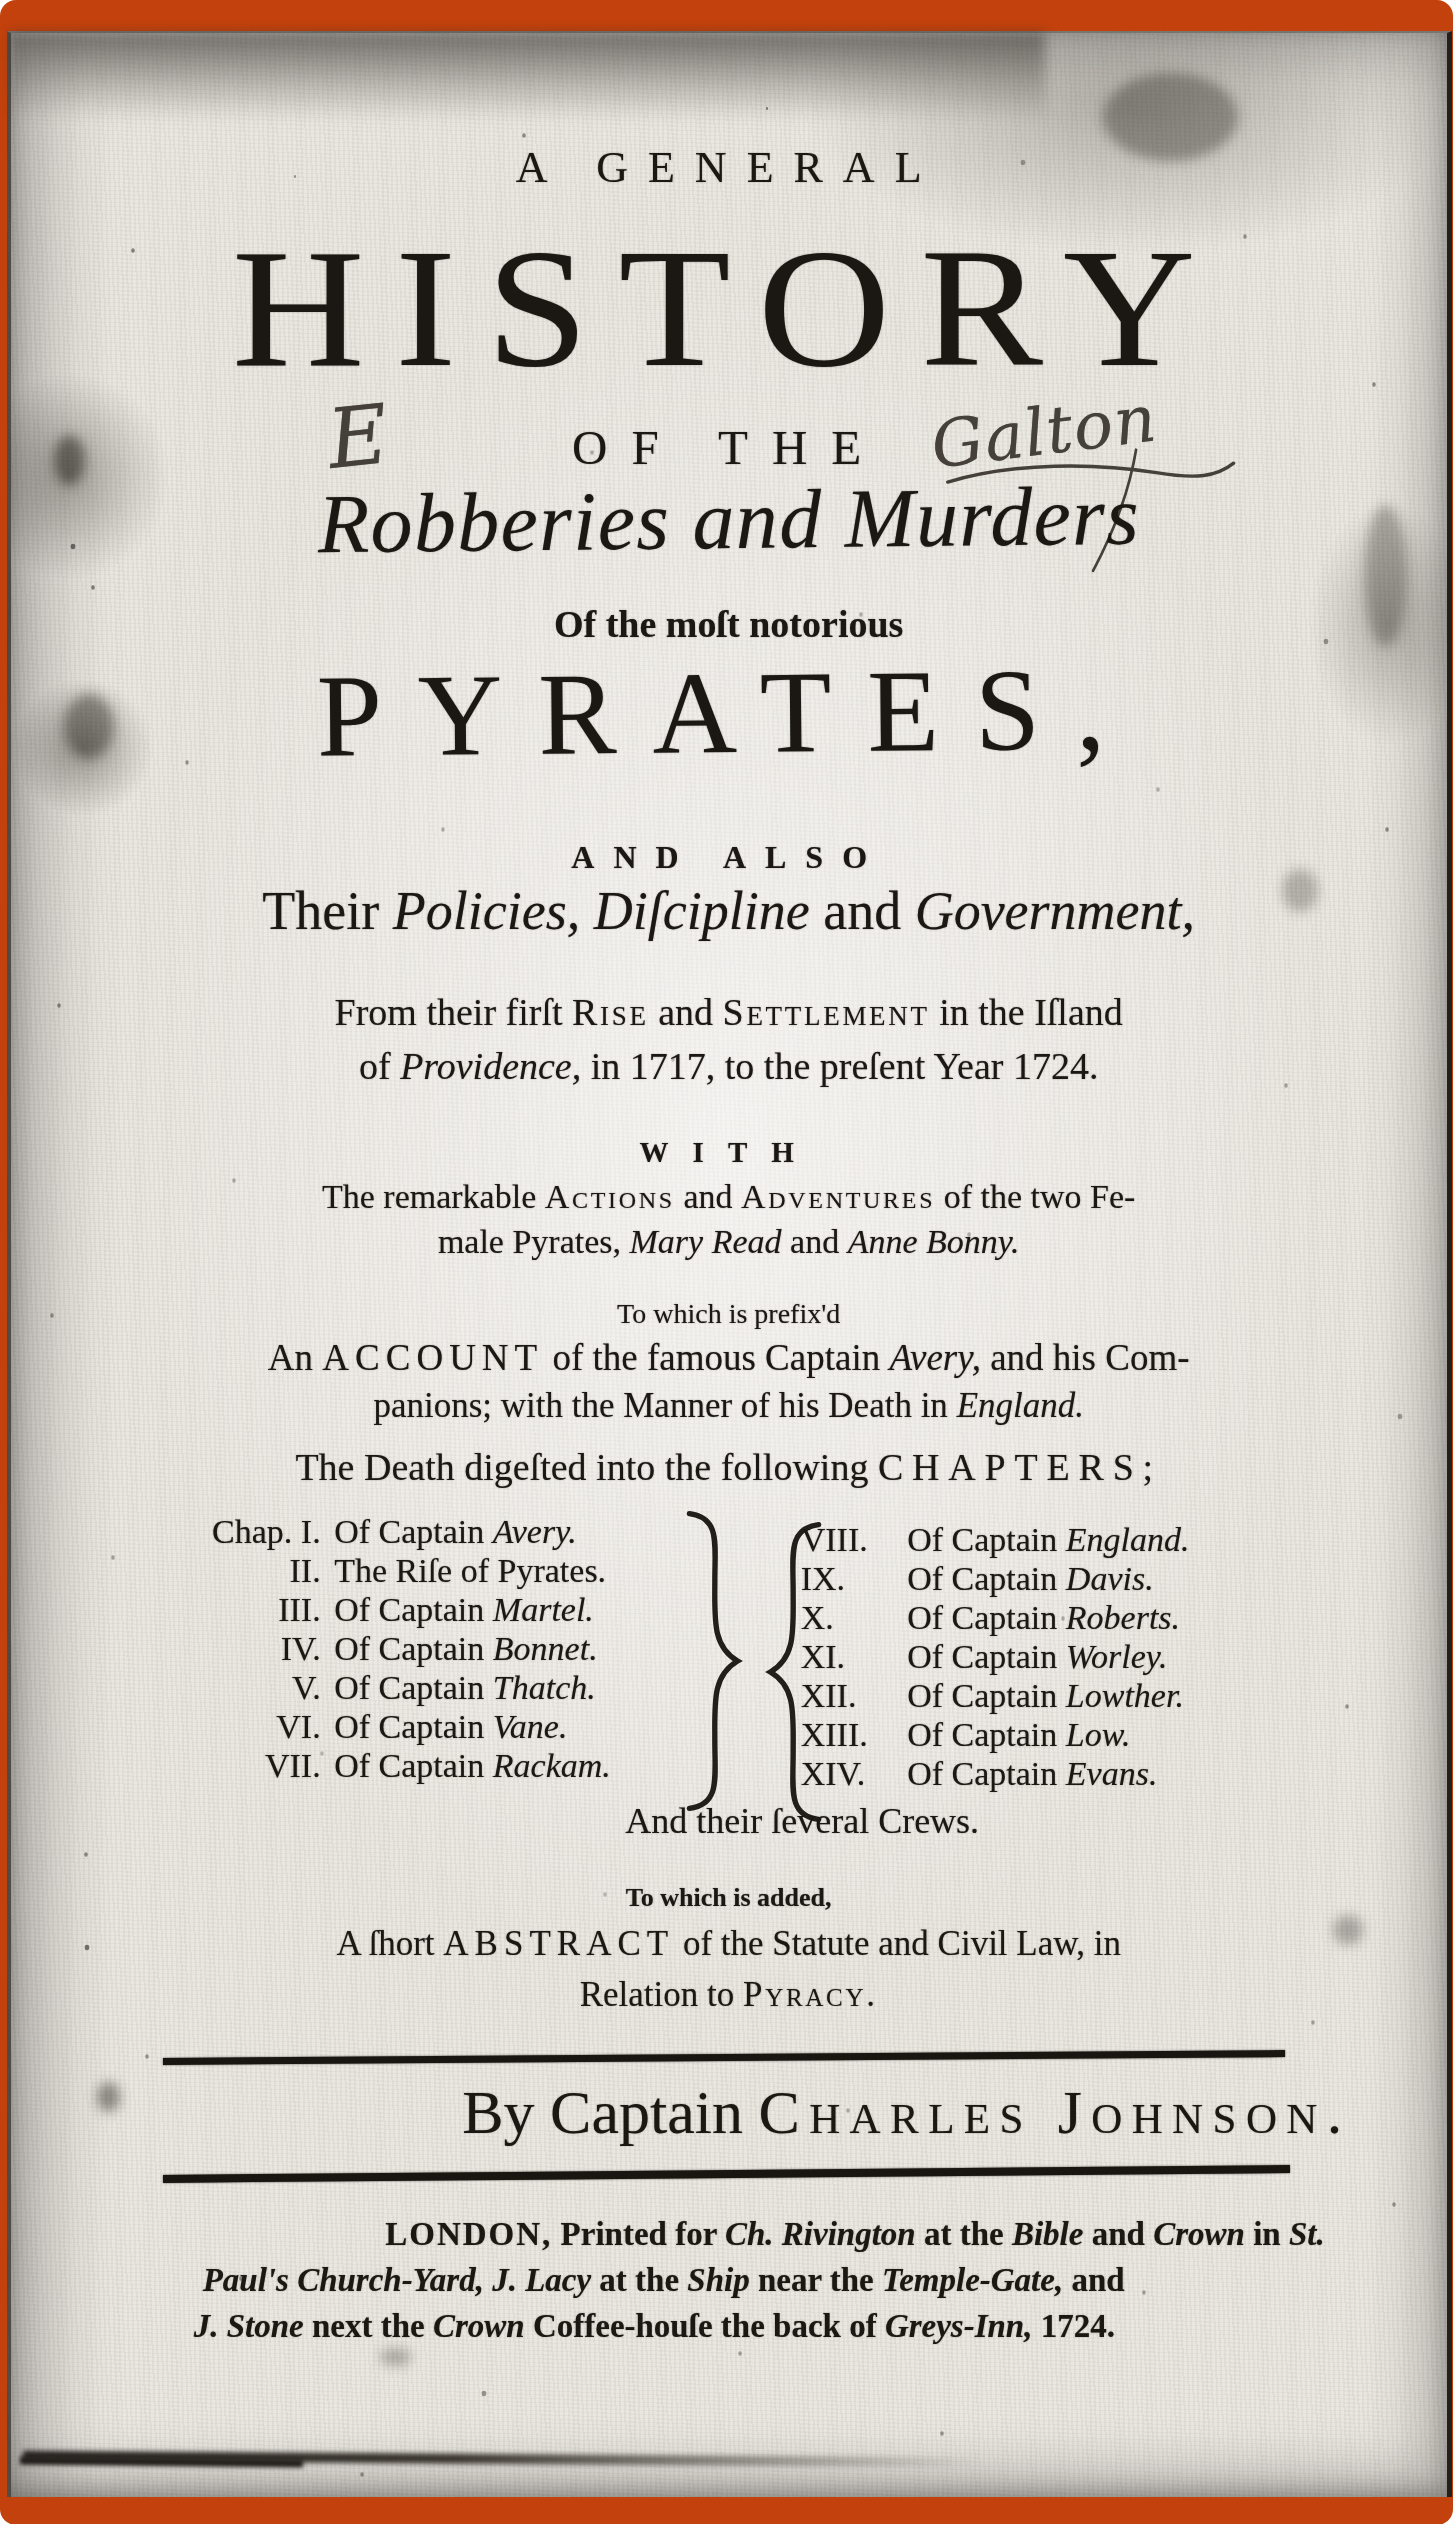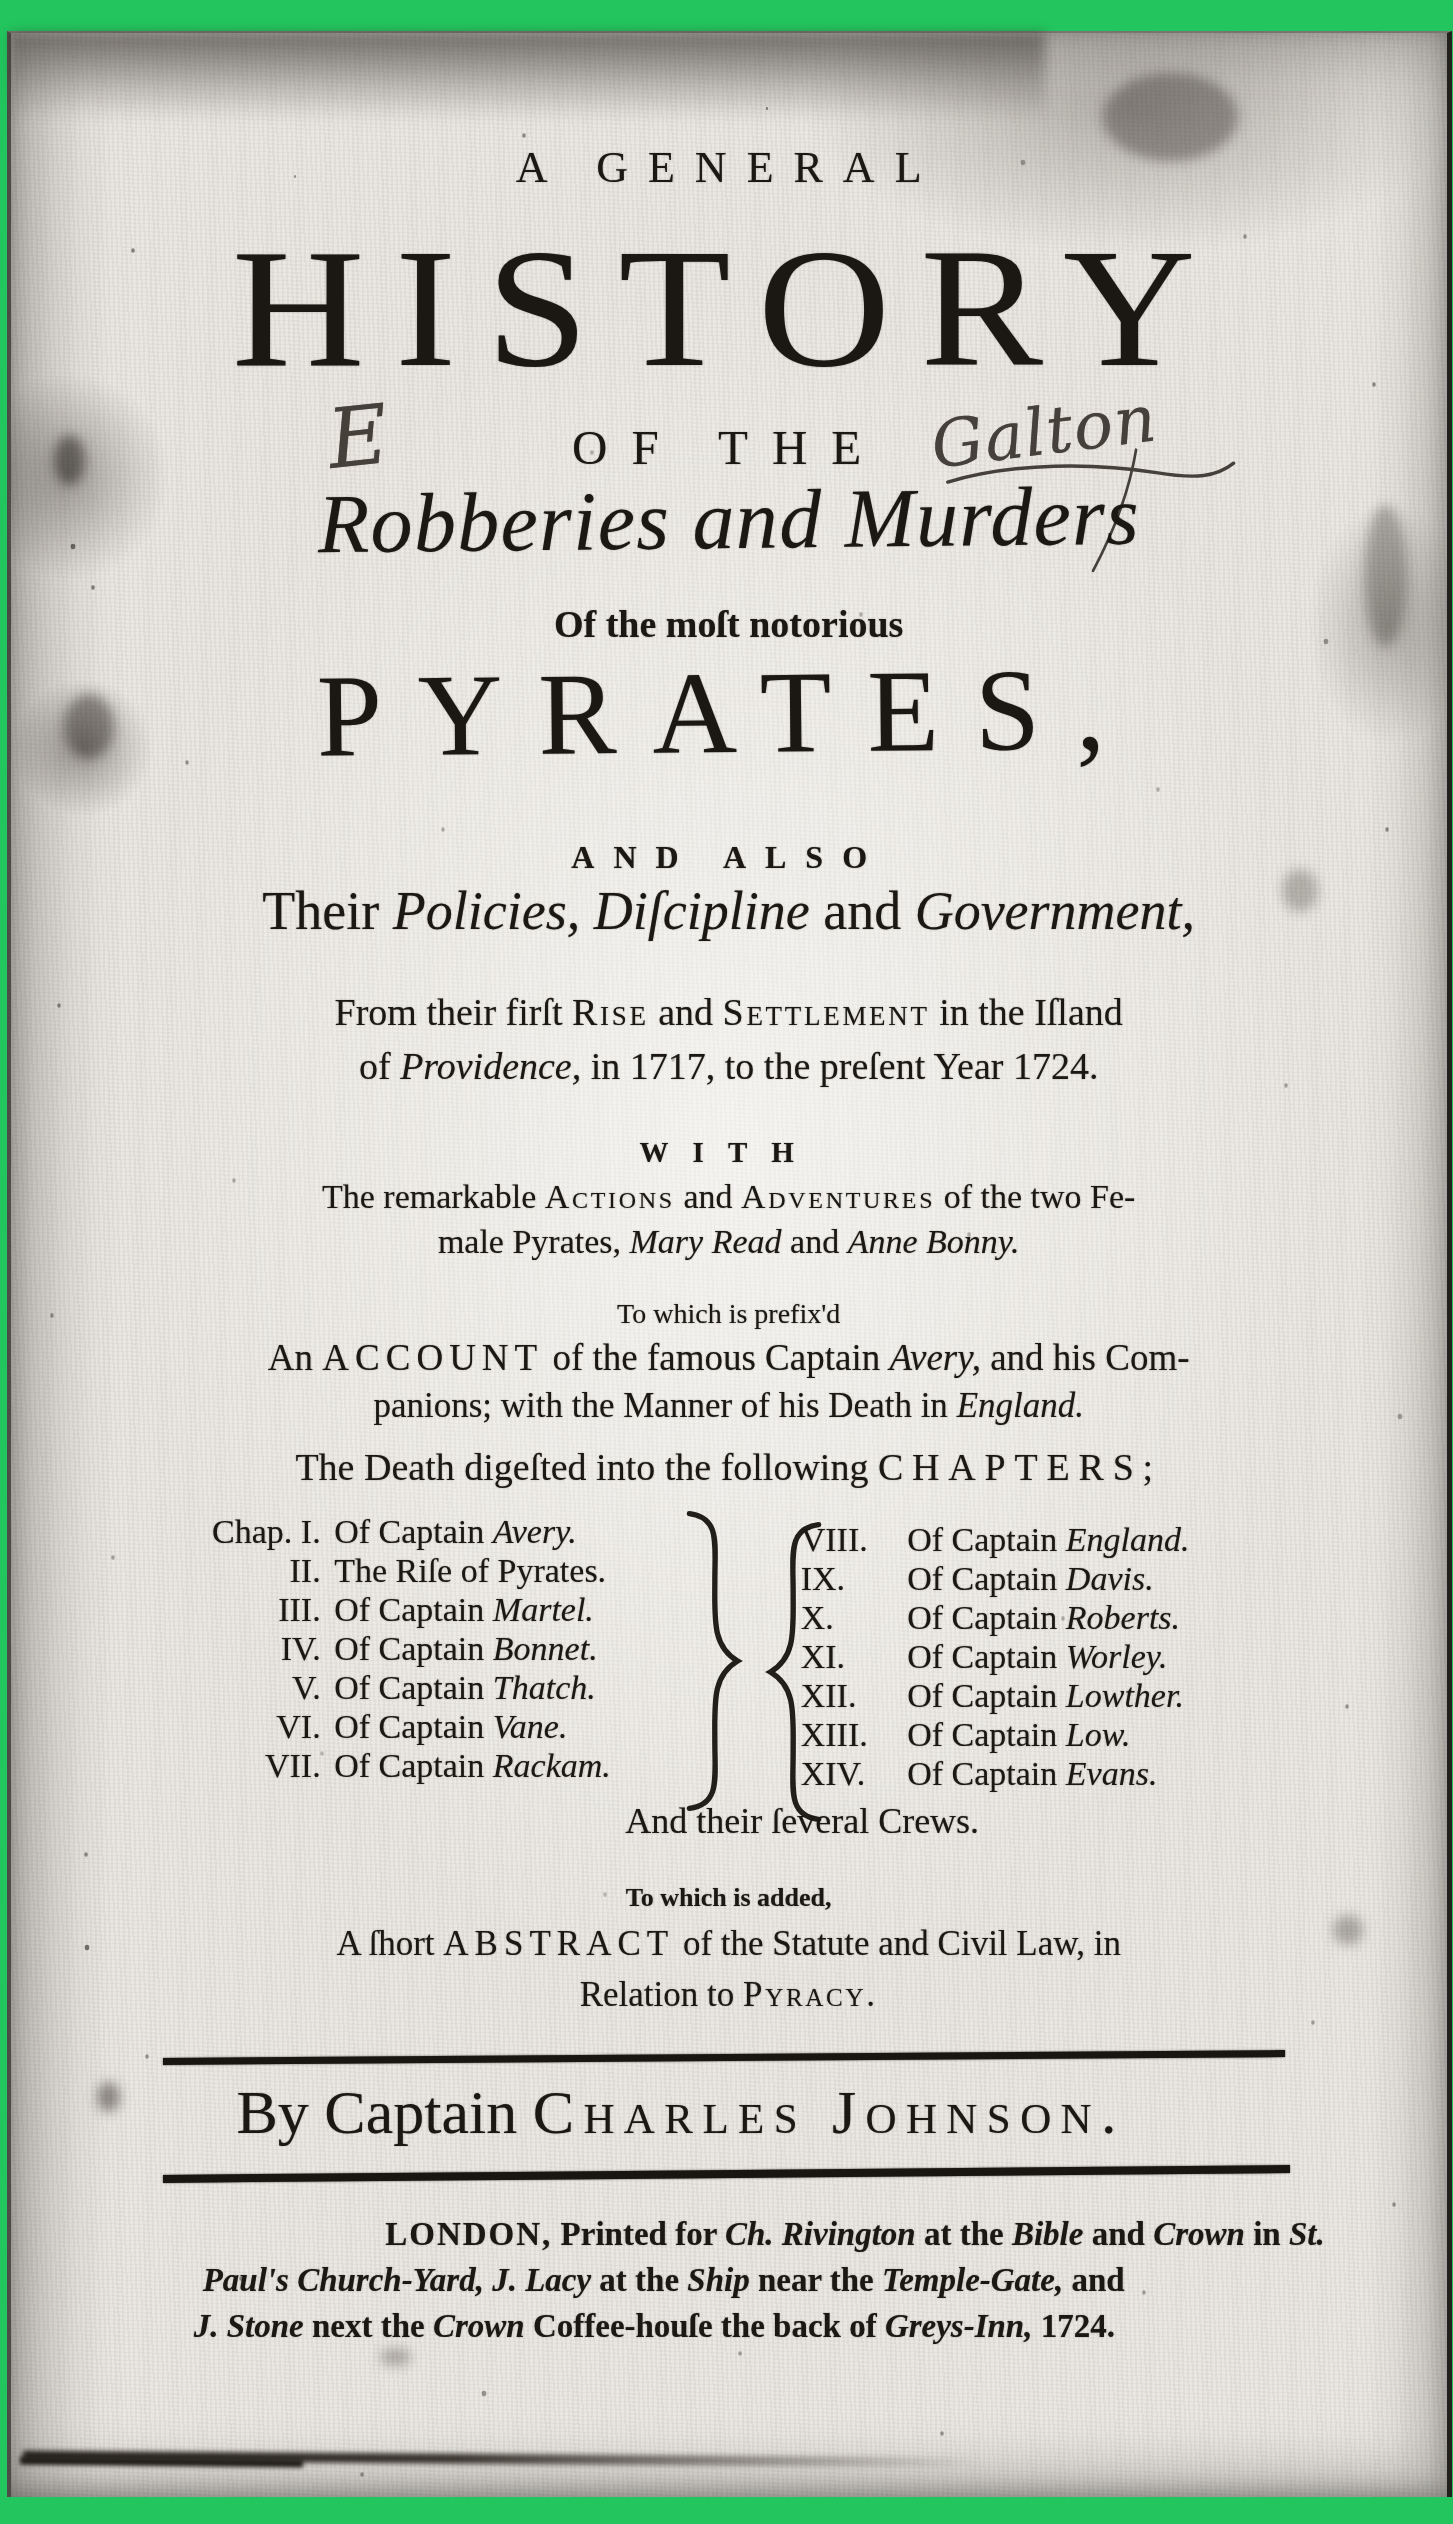--- a/index.html
+++ b/index.html
@@ -1,17 +1,17 @@
 <!DOCTYPE html>
 <html style="font-size:10.8px"><head>
 <meta charset="utf-8">
 <style>
   html,body{margin:0;padding:0;background:#ffffff;}
-  #page{position:relative;width:1453px;height:2525px;background:#22c55e;overflow:hidden;
-        font-family:"Liberation Serif","DejaVu Serif",serif;}
+  #page{position:relative;width:1453px;height:2525px;background:#c2410c;overflow:hidden;
+        font-family:"Liberation Serif","DejaVu Serif",serif;border-radius:16px;}
   
   #scan{position:absolute;left:6.7px;top:31px;width:1436px;height:2464px;
         background-color:#eae7e1;
         background-image:
           radial-gradient(ellipse 60% 50% at 50% 45%, rgba(255,255,255,.55), rgba(255,255,255,0) 70%),
           radial-gradient(ellipse 30% 8% at 78% 3%, rgba(60,55,48,.30), rgba(60,55,48,0) 75%),
           radial-gradient(ellipse 10% 6% at 4% 18%, rgba(45,40,34,.35), rgba(45,40,34,0) 70%),
           radial-gradient(ellipse 7% 4% at 5% 29%, rgba(45,40,34,.40), rgba(45,40,34,0) 70%),
           radial-gradient(ellipse 8% 7% at 96% 24%, rgba(50,45,38,.28), rgba(50,45,38,0) 70%),
           repeating-linear-gradient(88deg, rgba(60,55,48,.05) 0 2px, rgba(0,0,0,0) 2px 4.7px),
@@ -100,21 +100,21 @@
   .brace{position:absolute;}
   .brace-left{left:669px;top:1473px;}
   .brace-right{left:750px;top:1484px;}
   .l-crews{top:1770px;font-size:36px;left:350px;width:883px;}
   .l-added{top:1852px;font-size:26px;font-weight:bold;}
   .l-abstract1{top:1893px;font-size:35px;}
   .l-abstract2{top:1944px;font-size:35px;}
   .rule{position:absolute;background:#191611;box-shadow:0 0 2px rgba(25,22,17,.8);}
   .rule1{left:152px;top:2021px;width:1122px;height:7.4px;transform:rotate(-.4deg);}
   .rule2{left:152px;top:2137px;width:1127px;height:8px;transform:rotate(-.5deg);}
-  .l-author{top:2048px;font-size:62px;left:0;width:1341px;}
+  .l-author{top:2048px;font-size:62px;left:0;width:1341px;text-align:right;}
   .author-name{font-variant:small-caps;letter-spacing:9.4px;}
   .l-imp1{top:2185px;font-size:33px;text-align:right;left:155px;width:1159px;font-weight:bold;}
   .l-imp2{top:2231px;font-size:33px;text-align:left;left:192px;width:1132px;font-weight:bold;}
   .l-imp3{top:2277px;font-size:33px;text-align:left;left:183px;width:1132px;font-weight:bold;}
   .imp-caps{letter-spacing:2px;}
   svg.flourish{position:absolute;left:923px;top:410px;}
 </style>
 </head>
 <body>
 

